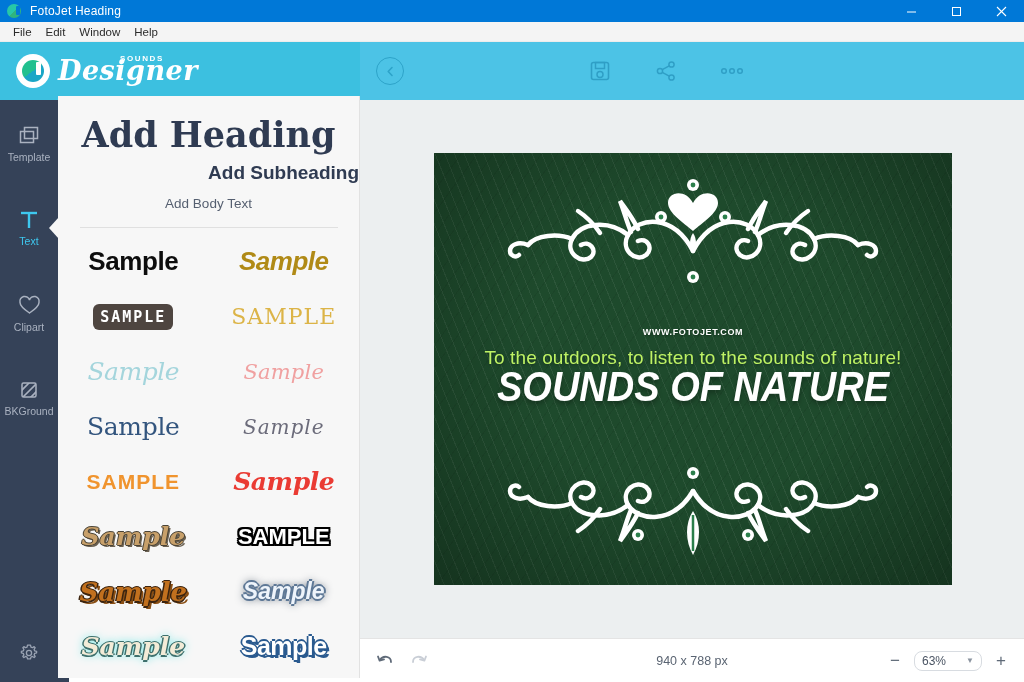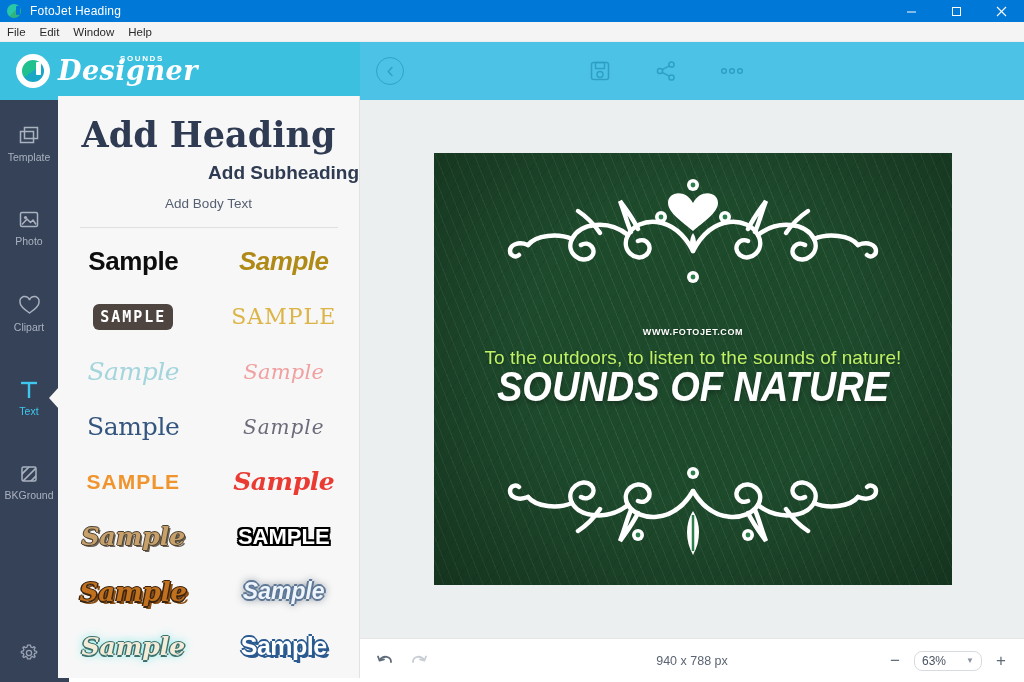--- a/index.html
+++ b/index.html
@@ -35,21 +35,21 @@
   .wincontrols { position: absolute; right: 0; top: 0; height: 22px; display: flex; }
   .wincontrols .wc {
     width: 45px; height: 22px; display: flex; align-items: center; justify-content: center;
     color: #ffffff; font-size: 12px; line-height: 1;
   }
   .wincontrols .wc svg { display: block; }
 
   
   .menubar {
     position: absolute; top: 22px; left: 0; width: 1024px; height: 20px;
-    background: #f4f4f4; display: flex; align-items: center; 
+    background: #f4f4f4; display: flex; align-items: center; padding-left: 6px;
     border-bottom: 1px solid #ececec;
   }
   .menubar .mi {
     font-size: 11.5px; color: #2b2b2b; padding: 0 7px; line-height: 20px;
   }
 
   
   .logo-header {
     position: absolute; top: 42px; left: 0; width: 360px; height: 58px;
     background: #3cc0e0;
@@ -375,41 +375,33 @@
   </div>
 
   <div class="rail">
     <div class="rail-item" style="margin-top:8px;">
       <svg width="22" height="22" viewBox="0 0 22 22">
         <rect x="6.5" y="2.5" width="13" height="11" fill="none" stroke="currentColor" stroke-width="1.5"></rect>
         <rect x="2.5" y="6.5" width="13" height="11" fill="none" stroke="currentColor" stroke-width="1.5"></rect>
       </svg>
       <div class="lbl">Template</div>
     </div>
-    <div class="rail-item" style="margin-top:12px;">
-      <svg width="22" height="22" viewBox="0 0 22 22">
-        <rect x="2.5" y="3.5" width="17" height="14" rx="1.5" fill="none" stroke="currentColor" stroke-width="1.5"></rect>
-        <circle cx="7.5" cy="8.5" r="1.6" fill="currentColor"></circle>
-        <polyline points="4,15.5 9,10 12.5,13.5 15,11 18,15.5" fill="none" stroke="currentColor" stroke-width="1.5" stroke-linejoin="round"></polyline>
-      </svg>
-      <div class="lbl">Photo</div>
-    </div>
-    <div class="rail-item" style="margin-top:14px;">
-      <svg width="23" height="22" viewBox="0 0 23 22">
-        <path d="M11.5 18 C 5 13.5, 2 10.5, 2 7.4 A 4.4 4.4 0 0 1 11.5 5.2 A 4.4 4.4 0 0 1 21 7.4 C 21 10.5, 18 13.5, 11.5 18 Z" fill="none" stroke="currentColor" stroke-width="1.5"></path>
-      </svg>
-      <div class="lbl">Clipart</div>
-    </div>
     <div class="rail-item active" style="margin-top:12px;">
       <svg width="22" height="22" viewBox="0 0 22 22">
         <line x1="3" y1="4" x2="19" y2="4" stroke="currentColor" stroke-width="2.4"></line>
         <line x1="11" y1="4" x2="11" y2="19" stroke="currentColor" stroke-width="2.4"></line>
       </svg>
       <div class="lbl">Text</div>
       <div class="notch"></div>
+    </div>
+    <div class="rail-item" style="margin-top:14px;">
+      <svg width="23" height="22" viewBox="0 0 23 22">
+        <path d="M11.5 18 C 5 13.5, 2 10.5, 2 7.4 A 4.4 4.4 0 0 1 11.5 5.2 A 4.4 4.4 0 0 1 21 7.4 C 21 10.5, 18 13.5, 11.5 18 Z" fill="none" stroke="currentColor" stroke-width="1.5"></path>
+      </svg>
+      <div class="lbl">Clipart</div>
     </div>
     <div class="rail-item" style="margin-top:12px;">
       <svg width="22" height="22" viewBox="0 0 22 22">
         <defs>
             <clipPath id="bgclip">
               <rect x="4" y="4" width="14" height="14" rx="1.5"></rect>
             </clipPath>
           </defs>
         <rect x="4" y="4" width="14" height="14" rx="1.5" fill="none" stroke="currentColor" stroke-width="1.5"></rect>
         <g clip-path="url(#bgclip)" stroke="currentColor" stroke-width="1.6">

